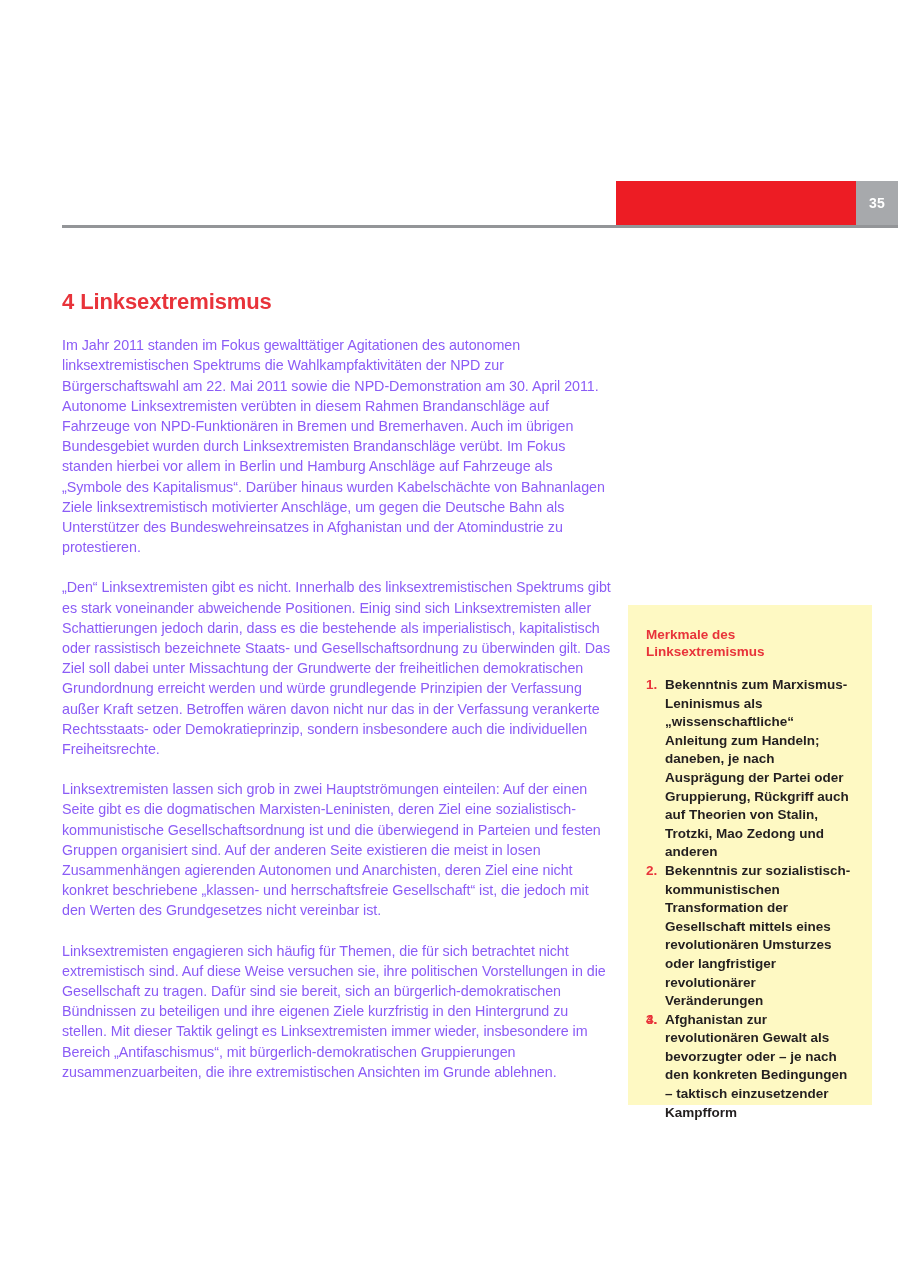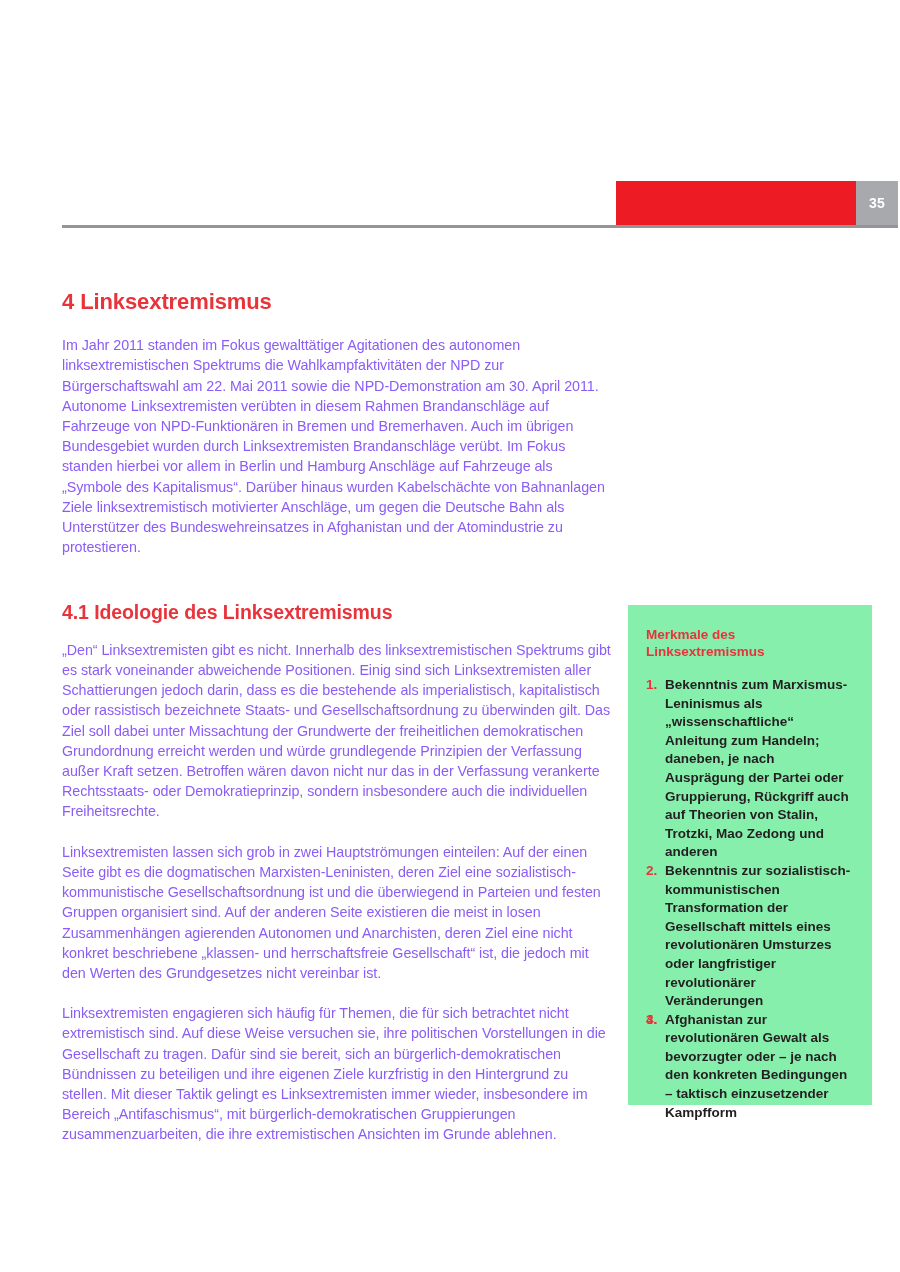--- a/index.html
+++ b/index.html
@@ -103,21 +103,21 @@
   }
   p.body-text.tight { margin-bottom: 16px; }
 
   
   .info-box {
     position: absolute;
     left: 628px;
     top: 605px;
     width: 244px;
     height: 500px;
-    background: #86efac;
+    background: #fef9c3;
     box-sizing: border-box;
     padding: 22px 16px 18px 18px;
   }
   .info-box-title {
     margin: 0 0 16px 0;
     font-size: 13.5px;
     font-weight: bold;
     color: #e8333a;
     line-height: 16.5px;
   }
@@ -155,21 +155,20 @@
     <div class="header-pagenum">35</div>
     <div class="header-rule"></div>
   </div>
 
   <div class="main-col">
 
     <h1 class="section-title">4 Linksextremismus</h1>
 
     <p class="body-text">Im Jahr 2011 standen im Fokus gewalttätiger Agitationen des autonomen linksextremistischen Spektrums die Wahlkampfaktivitäten der NPD zur Bürgerschaftswahl am 22. Mai 2011 sowie die NPD-Demonstration am 30. April 2011. Autonome Linksextremisten verübten in diesem Rahmen Brandanschläge auf Fahrzeuge von NPD-Funktionären in Bremen und Bremerhaven. Auch im übrigen Bundesgebiet wurden durch Linksextremisten Brandanschläge verübt. Im Fokus standen hierbei vor allem in Berlin und Hamburg Anschläge auf Fahrzeuge als „Symbole des Kapitalismus“. Darüber hinaus wurden Kabelschächte von Bahnanlagen Ziele linksextremistisch motivierter Anschläge, um gegen die Deutsche Bahn als Unterstützer des Bundeswehreinsatzes in Afghanistan und der Atomindustrie zu protestieren.</p>
 
-    <h2 class="subsection-title">4.1 Ideologie des Linksextremismus</h2>
 
     <p class="body-text">„Den“ Linksextremisten gibt es nicht. Innerhalb des linksextremistischen Spektrums gibt es stark voneinander abweichende Positionen. Einig sind sich Linksextremisten aller Schattierungen jedoch darin, dass es die bestehende als imperialistisch, kapitalistisch oder rassistisch bezeichnete Staats- und Gesellschaftsordnung zu überwinden gilt. Das Ziel soll dabei unter Missachtung der Grundwerte der freiheitlichen demokratischen Grundordnung erreicht werden und würde grundlegende Prinzipien der Verfassung außer Kraft setzen. Betroffen wären davon nicht nur das in der Verfassung verankerte Rechtsstaats- oder Demokratieprinzip, sondern insbesondere auch die individuellen Freiheitsrechte.</p>
     <p class="body-text">Linksextremisten lassen sich grob in zwei Hauptströmungen einteilen: Auf der einen Seite gibt es die dogmatischen Marxisten-Leninisten, deren Ziel eine sozialistisch-kommunistische Gesellschaftsordnung ist und die überwiegend in Parteien und festen Gruppen organisiert sind. Auf der anderen Seite existieren die meist in losen Zusammenhängen agierenden Autonomen und Anarchisten, deren Ziel eine nicht konkret beschriebene „klassen- und herrschaftsfreie Gesellschaft“ ist, die jedoch mit den Werten des Grundgesetzes nicht vereinbar ist.</p>
     <p class="body-text tight">Linksextremisten engagieren sich häufig für Themen, die für sich betrachtet nicht extremistisch sind. Auf diese Weise versuchen sie, ihre politischen Vorstellungen in die Gesellschaft zu tragen. Dafür sind sie bereit, sich an bürgerlich-demokratischen Bündnissen zu beteiligen und ihre eigenen Ziele kurzfristig in den Hintergrund zu stellen. Mit dieser Taktik gelingt es Linksextremisten immer wieder, insbesondere im Bereich „Antifaschismus“, mit bürgerlich-demokratischen Gruppierungen zusammenzuarbeiten, die ihre extremistischen Ansichten im Grunde ablehnen.</p>
 
   </div>
 
   <aside class="info-box">
     <div class="info-box-title">Merkmale des Linksextremismus</div>
     <ul class="info-list">

